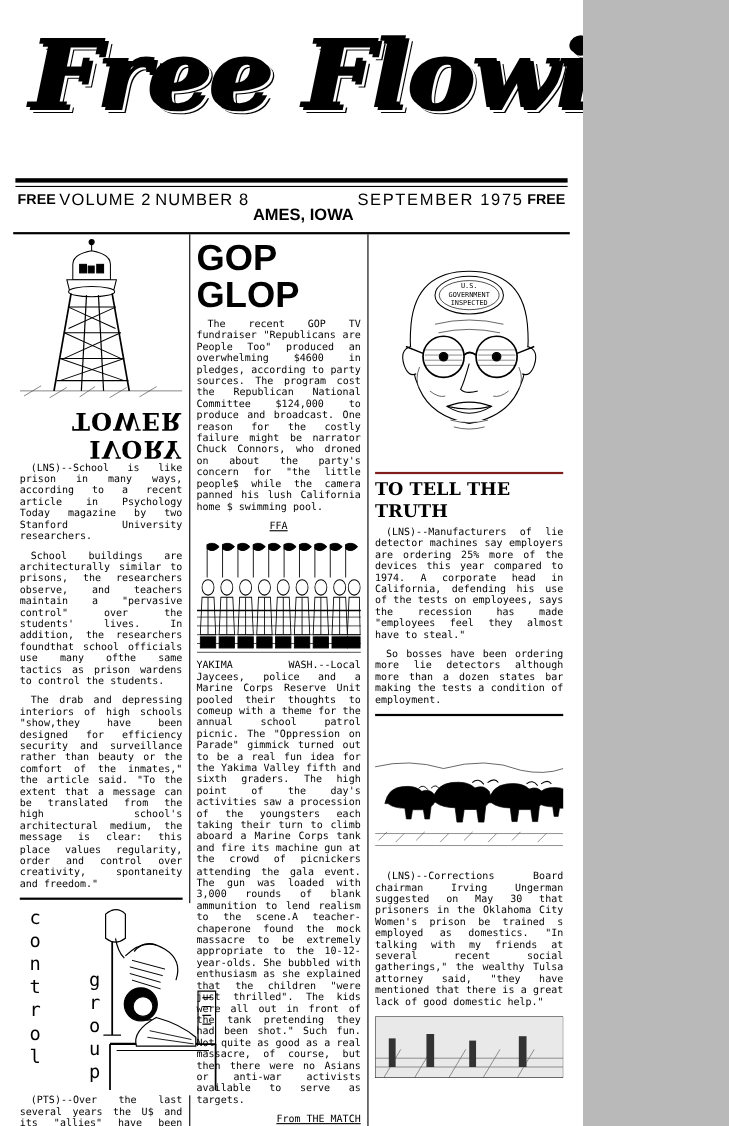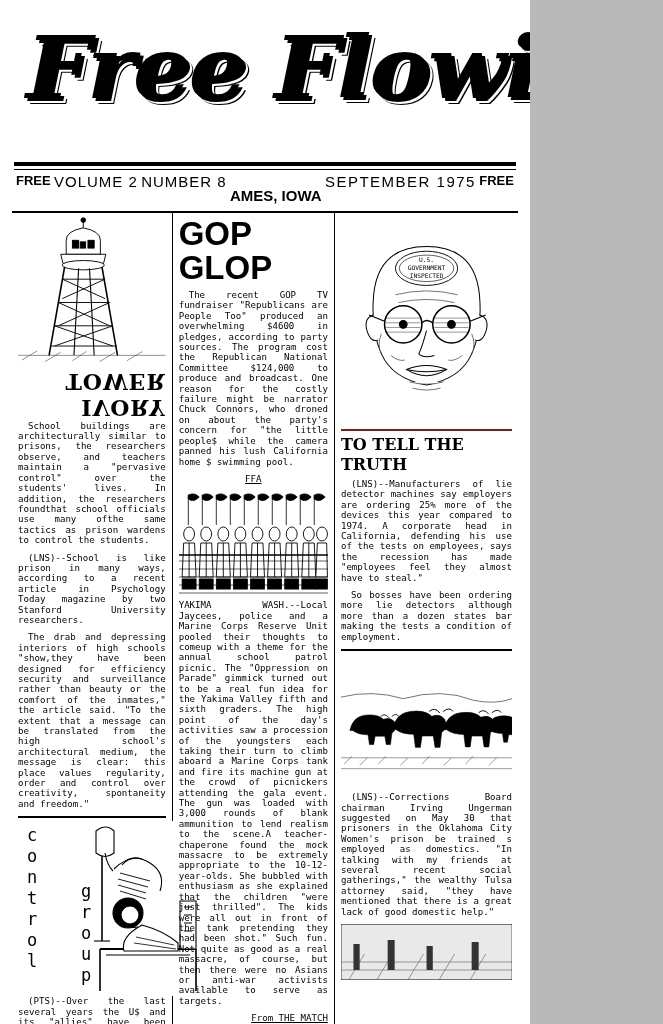--- a/index.html
+++ b/index.html
@@ -211,22 +211,22 @@
         </g>
         <g stroke="#000" stroke-width="0.7" fill="none" opacity="0.8">
           <path d="M0 178 L190 178"></path>
           <path d="M5 184 L25 172 M35 186 L55 174 M70 185 L88 173 M105 186 L125 174 M140 185 L160 173"></path>
         </g>
       </svg>
 
       <div class="hd-ivory">IVORY TOWER</div>
 
       <div class="body-text">
+        <p>(LNS)--School is like prison in many ways, according to a recent article in Psychology Today magazine by two Stanford University researchers.</p>
         <p>School buildings are architecturally similar to prisons, the researchers observe, and teachers maintain a "pervasive control" over the students' lives. In addition, the researchers foundthat school officials use many ofthe same tactics as prison wardens to control the students.</p>
-        <p>(LNS)--School is like prison in many ways, according to a recent article in Psychology Today magazine by two Stanford University researchers.</p>
         <p>The drab and depressing interiors of high schools "show,they have been designed for efficiency security and surveillance rather than beauty or the comfort of the inmates," the article said. "To the extent that a message can be translated from the high school's architectural medium, the message is clear:  this place values regularity, order and control over creativity, spontaneity and freedom."</p>
       </div>
 
       <div class="box" style="position:relative;">
         <div style="position:relative;height:175px;">
           <span class="control-word">control</span>
           <span class="group-word">group</span>
 
           <svg style="position:absolute; left:74px; top:0; width:112px; height:175px;" viewBox="0 0 112 175">
             <rect x="0" y="0" width="112" height="175" fill="#fff"></rect>

